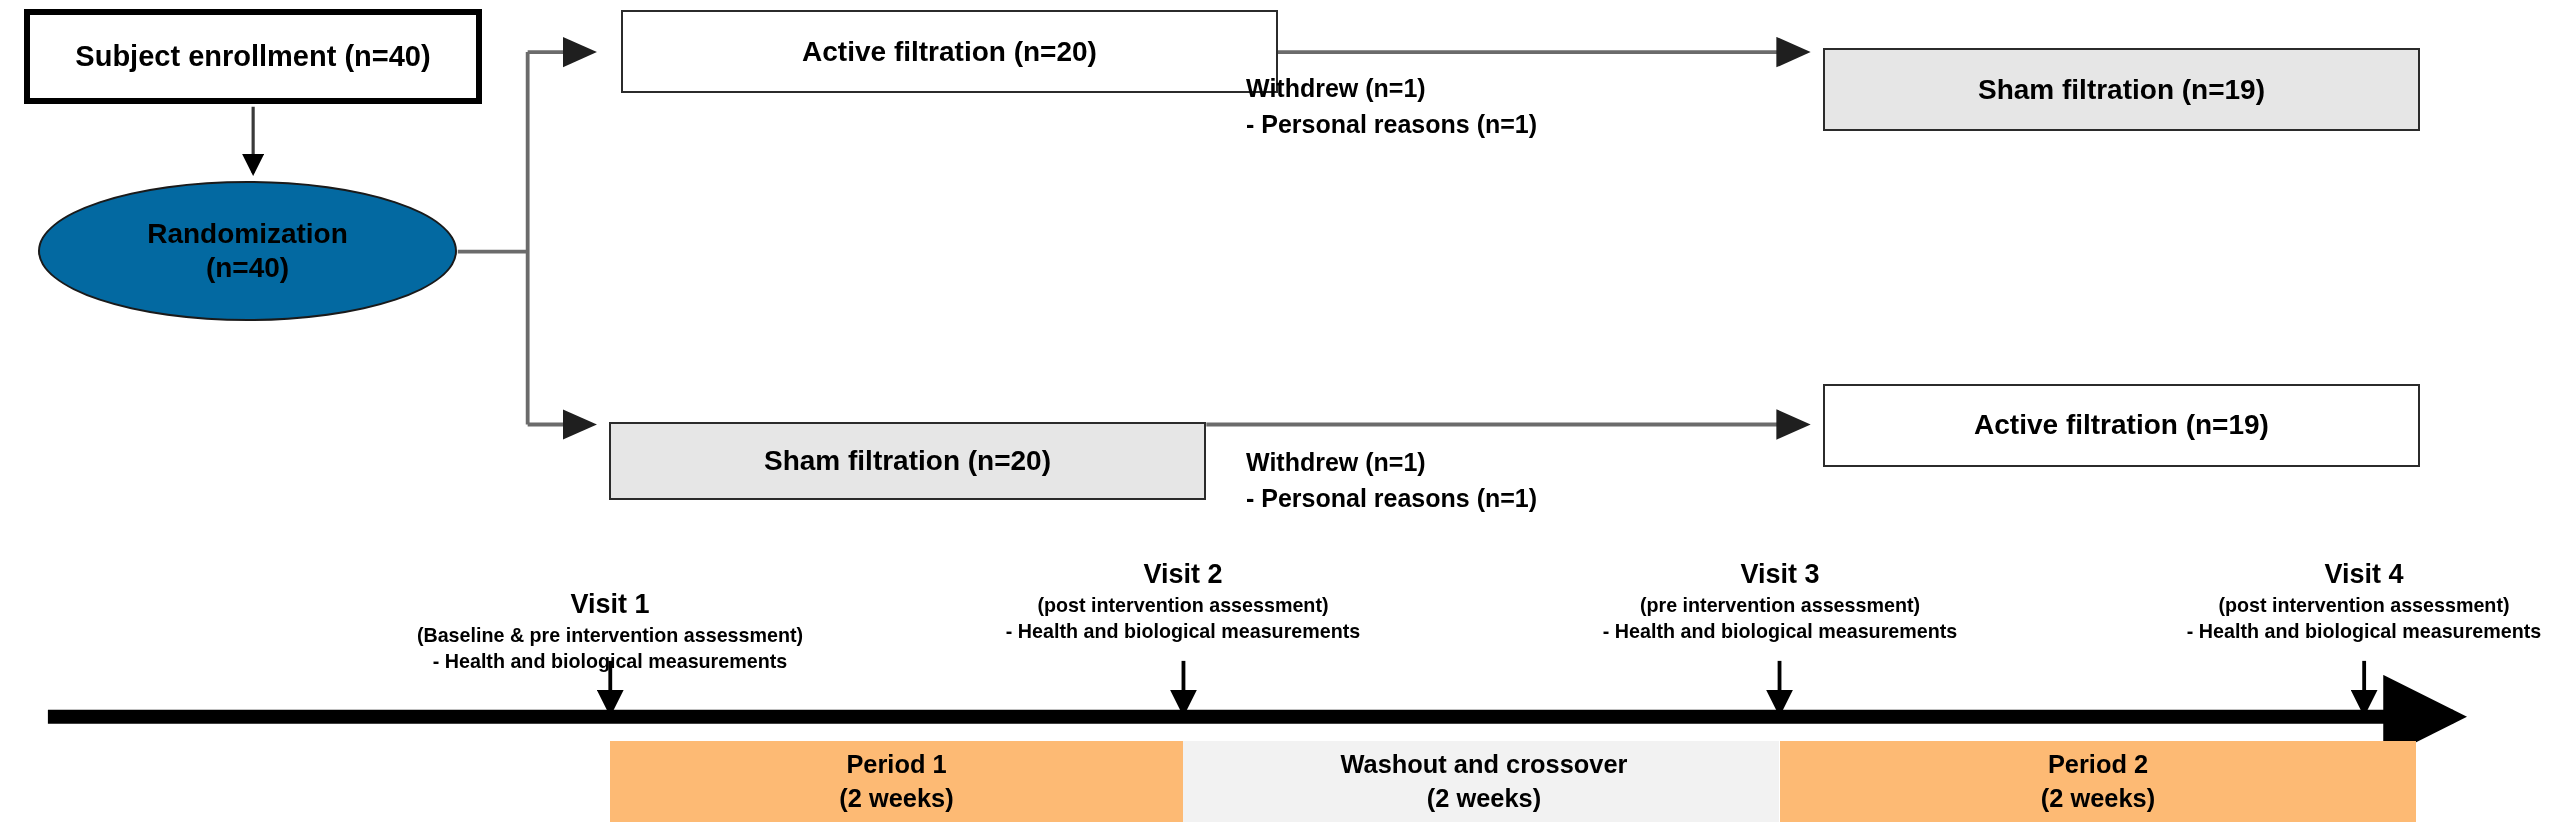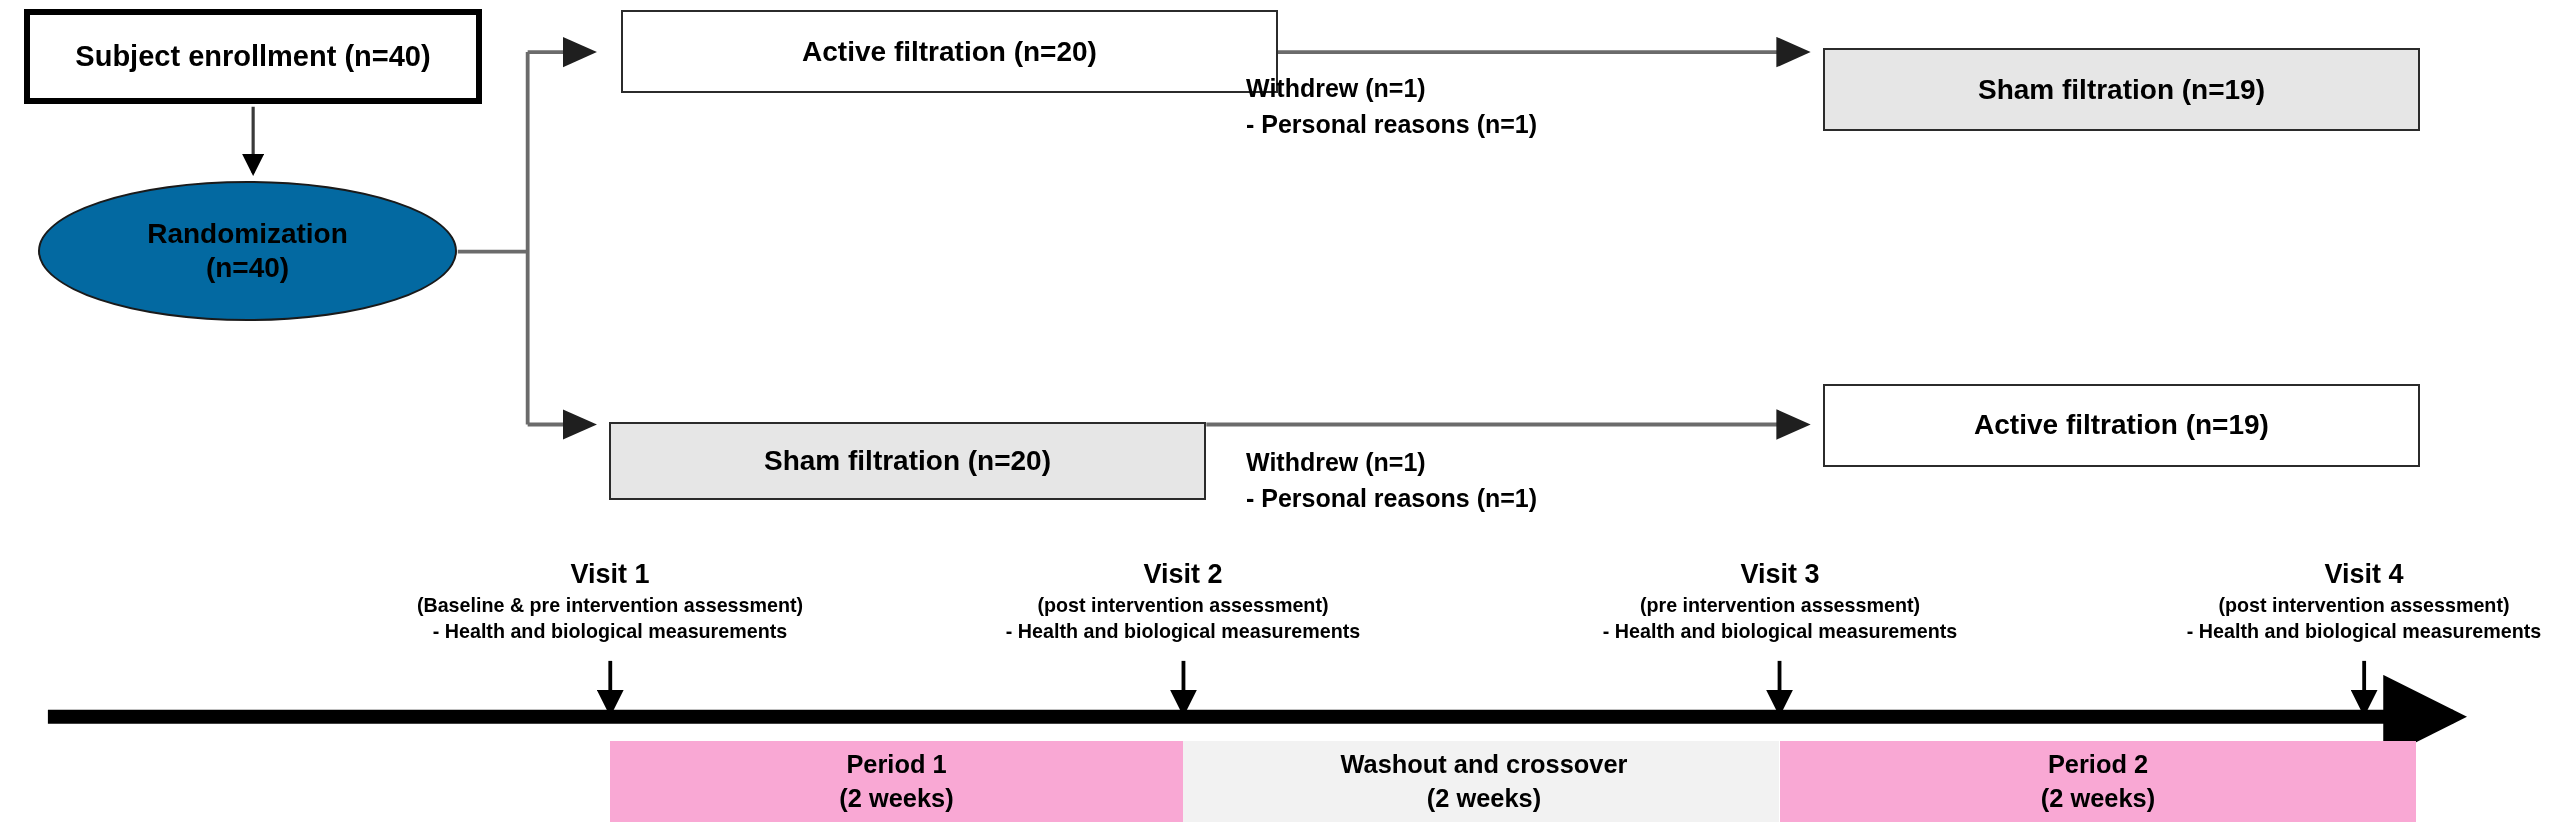--- a/index.html
+++ b/index.html
@@ -114,21 +114,21 @@
     display: flex;
     flex-direction: column;
     align-items: center;
     justify-content: center;
     text-align: center;
     font-weight: bold;
     font-size: 25.4px;
     line-height: 1.3;
     box-sizing: border-box;
   }
-  .period-dark  { background: #f9a8d4; }
+  .period-dark  { background: #fdba74; }
   .period-light { background: #f2f2f2; padding-left: 6px; }
 </style>
 </head>
 <body>
 
 <div id="stage">
 
   <svg id="wires" viewBox="0 0 4053 1314" width="2576" height="835" xmlns="http://www.w3.org/2000/svg">
     <defs>
       <marker id="ah-grey" markerWidth="9" markerHeight="9" refX="7.5" refY="4" orient="auto" markerUnits="strokeWidth">
@@ -191,21 +191,21 @@
 
   <div class="withdraw withdraw-bot">
     <div>Withdrew (n=1)</div>
     <div>- Personal reasons (n=1)</div>
   </div>
 
   <div class="node node-box fill-white node-active-bot">
     <span>Active filtration (n=19)</span>
   </div>
 
-  <div class="visit" id="visit-0" style="left: 610px; top: 559px;">
+  <div class="visit" id="visit-0" style="left: 610px; top: 589px;">
     <div class="visit-title">Visit 1</div>
     <div class="visit-sub">(Baseline &amp; pre intervention assessment)</div>
     <div class="visit-sub">- Health and biological measurements</div>
   </div>
 
   <div class="visit" id="visit-1" style="left: 1183px; top: 559px;">
     <div class="visit-title">Visit 2</div>
     <div class="visit-sub">(post intervention assessment)</div>
     <div class="visit-sub">- Health and biological measurements</div>
   </div>

